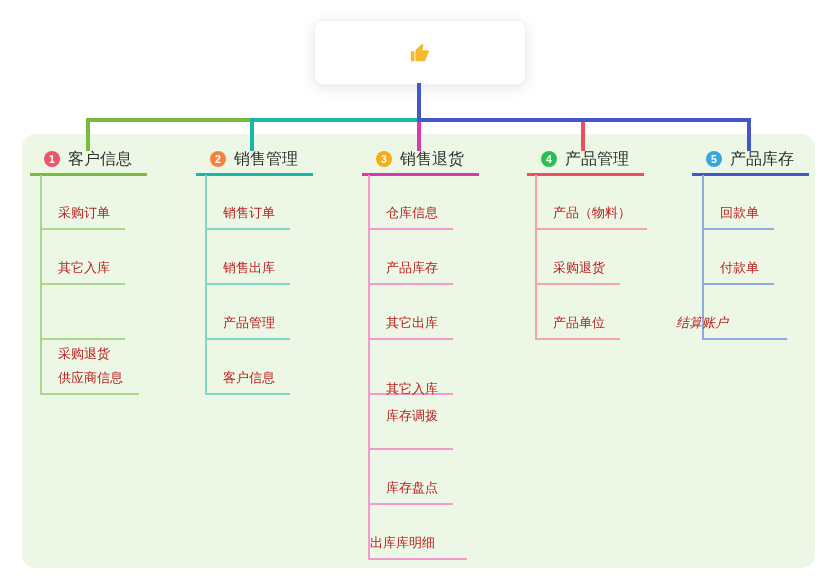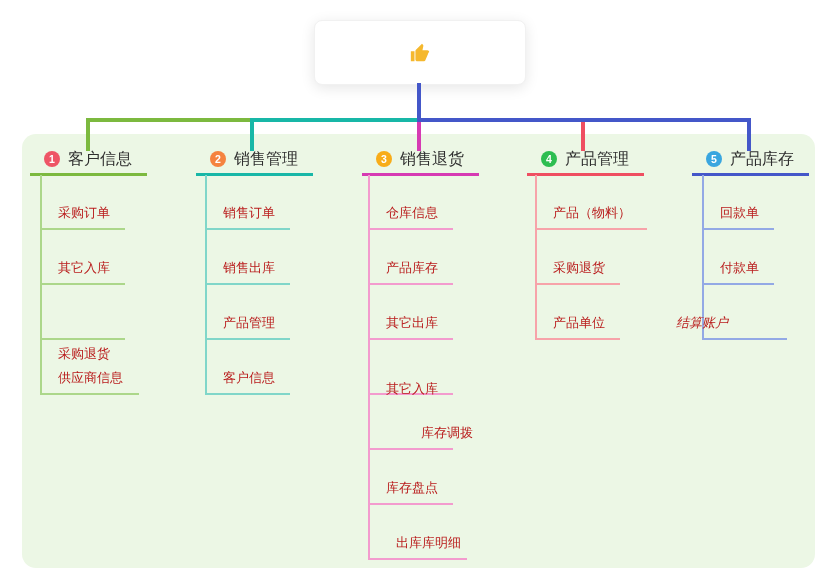--- a/index.html
+++ b/index.html
@@ -102,23 +102,23 @@
       <div class="sub-label" style="left: 223px; top: 313px;">产品管理</div>
       <div class="sub-label" style="left: 223px; top: 368px;">客户信息</div>
       <div class="branch-header" style="left: 376px; top: 148px;">
         <span class="badge" style="background: rgb(248, 172, 24);">3</span>
         <span class="branch-label">销售退货</span>
       </div>
       <div class="sub-label" style="left: 386px; top: 203px;">仓库信息</div>
       <div class="sub-label" style="left: 386px; top: 258px;">产品库存</div>
       <div class="sub-label" style="left: 386px; top: 313px;">其它出库</div>
       <div class="sub-label" style="left: 386px; top: 379px;">其它入库</div>
-      <div class="sub-label" style="left: 386px; top: 423px; margin-left: 35px;">库存调拨</div>
+      <div class="sub-label" style="left: 386px; top: 406px;">库存调拨</div>
       <div class="sub-label" style="left: 386px; top: 478px;">库存盘点</div>
-      <div class="sub-label" style="left: 396px; top: 533px;">出库库明细</div>
+      <div class="sub-label" style="left: 370px; top: 533px;">出库库明细</div>
       <div class="branch-header" style="left: 541px; top: 148px;">
         <span class="badge" style="background: rgb(45, 190, 81);">4</span>
         <span class="branch-label">产品管理</span>
       </div>
       <div class="sub-label" style="left: 553px; top: 203px;">产品（物料）</div>
       <div class="sub-label" style="left: 553px; top: 258px;">采购退货</div>
       <div class="sub-label" style="left: 553px; top: 313px;">产品单位</div>
       <div class="branch-header" style="left: 706px; top: 148px;">
         <span class="badge" style="background: rgb(57, 166, 223);">5</span>
         <span class="branch-label">产品库存</span>

